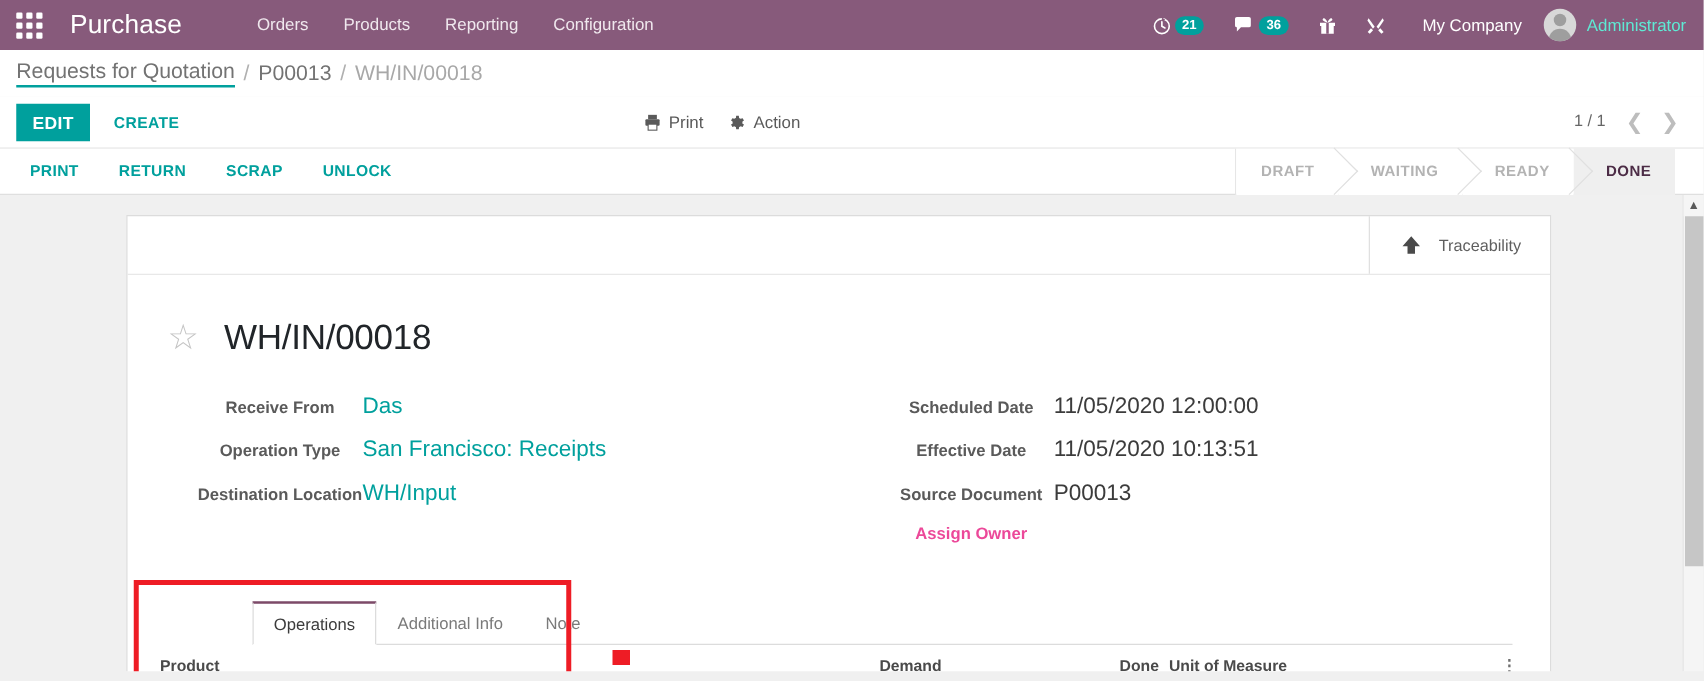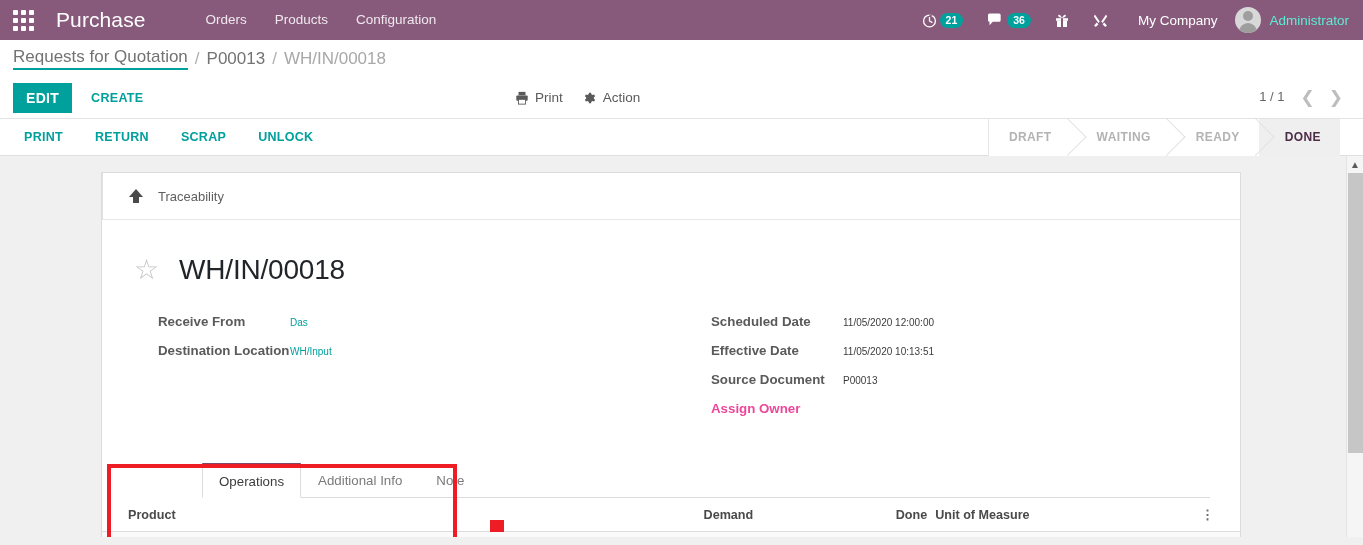--- a/index.html
+++ b/index.html
@@ -98,40 +98,40 @@
   
   .content-area {
     position: relative; background: #f0f0f0;
     height: 381px; overflow: hidden;
   }
   .sheet-wrap { padding: 16px 0 0 0; }
   .sheet {
     width: 1140px; margin-left: 101px; background: #fff;
     border: 1px solid #dcdcdc; min-height: 400px; position: relative;
   }
-  .btn-box-row { display: flex; height: 47px; border-bottom: 1px solid #e8e8e8; }
+  .btn-box-row { display: flex; justify-content: flex-end; height: 47px; border-bottom: 1px solid #e8e8e8; }
   .stat-button {
     width: 145px; border-left: 1px solid #e0e0e0;
     display: flex; align-items: center; justify-content: center; gap: 12px;
     cursor: pointer; color: #5f5f5f; font-size: 13px;
   }
 
   .sheet-body { padding: 16px 30px 0 30px; }
   .rec-title { display: flex; align-items: center; gap: 20px; margin: 18px 0 0 2px; }
   .star { color: #c4c4c4; font-size: 28px; line-height: 1; cursor: pointer; }
   .rec-name { font-size: 28px; color: #212529; font-weight: 400; letter-spacing: -.2px; }
 
   .fields-wrap { display: flex; margin-top: 28px; position: relative; }
   .field-col { width: 50%; }
   .field-col.left { padding-left: 26px; }
   .field-col.right { padding-left: 40px; }
   .frow { display: flex; align-items: baseline; margin-bottom: 14px; }
-  .flabel { width: 132px; font-size: 13.3px; font-weight: bold; color: #5a5a5a; flex: none; }
+  .flabel { width: 132px; font-size: 13.3px; font-weight: bold; color: #5a5a5a; flex: none; text-align: center; }
   .flabel.muted { color: #ec4899; }
-  .fval { font-size: 10px; color: #3c3c3c; }
+  .fval { font-size: 18px; color: #3c3c3c; }
   .fval.link { color: #00A09D; cursor: pointer; }
 
   .red-box {
     position: absolute; left: 107px; top: 308px;
     width: 350px; height: 94px;
     border: 4px solid #EE1C25; pointer-events: none; z-index: 12;
   }
   .red-marker {
     position: absolute; left: 490px; top: 364px;
     width: 14px; height: 12px; background: #EE1C25; z-index: 12;
@@ -194,20 +194,21 @@
         <i></i>
         <i></i>
         <i></i>
         <i></i>
         <i></i>
       </span>
   </div>
   <div class="brand">Purchase</div>
   <div class="menu-item">Orders</div>
   <div class="menu-item">Products</div>
+  <div class="menu-item">Reporting</div>
   <div class="menu-item">Configuration</div>
 
   <div class="nav-right">
     <div class="sys-icon">
       <svg width="15" height="15" viewBox="0 0 16 16">
         <circle cx="8" cy="8.5" r="6.3" fill="none" stroke="#fff" stroke-width="1.4"></circle>
         <path d="M8 4.6 V8.5 L10.6 10" fill="none" stroke="#fff" stroke-width="1.4" stroke-linecap="round"></path>
         <path d="M8 1 L11 3 L8 4.4 Z" fill="#875A7B" stroke="none"></path>
       </svg>
       <span class="badge">21</span>
@@ -312,20 +313,24 @@
         <div class="rec-title">
           <span class="star">☆</span>
           <span class="rec-name">WH/IN/00018</span>
         </div>
 
         <div class="fields-wrap">
           <div class="field-col left">
             <div class="frow">
               <span class="flabel">Receive From</span>
               <span class="fval link">Das</span>
+            </div>
+            <div class="frow">
+              <span class="flabel">Operation Type</span>
+              <span class="fval link">San Francisco: Receipts</span>
             </div>
             <div class="frow">
               <span class="flabel">Destination Location</span>
               <span class="fval link">WH/Input</span>
             </div>
           </div>
 
           <div class="field-col right">
             <div class="frow">
               <span class="flabel">Scheduled Date</span>

